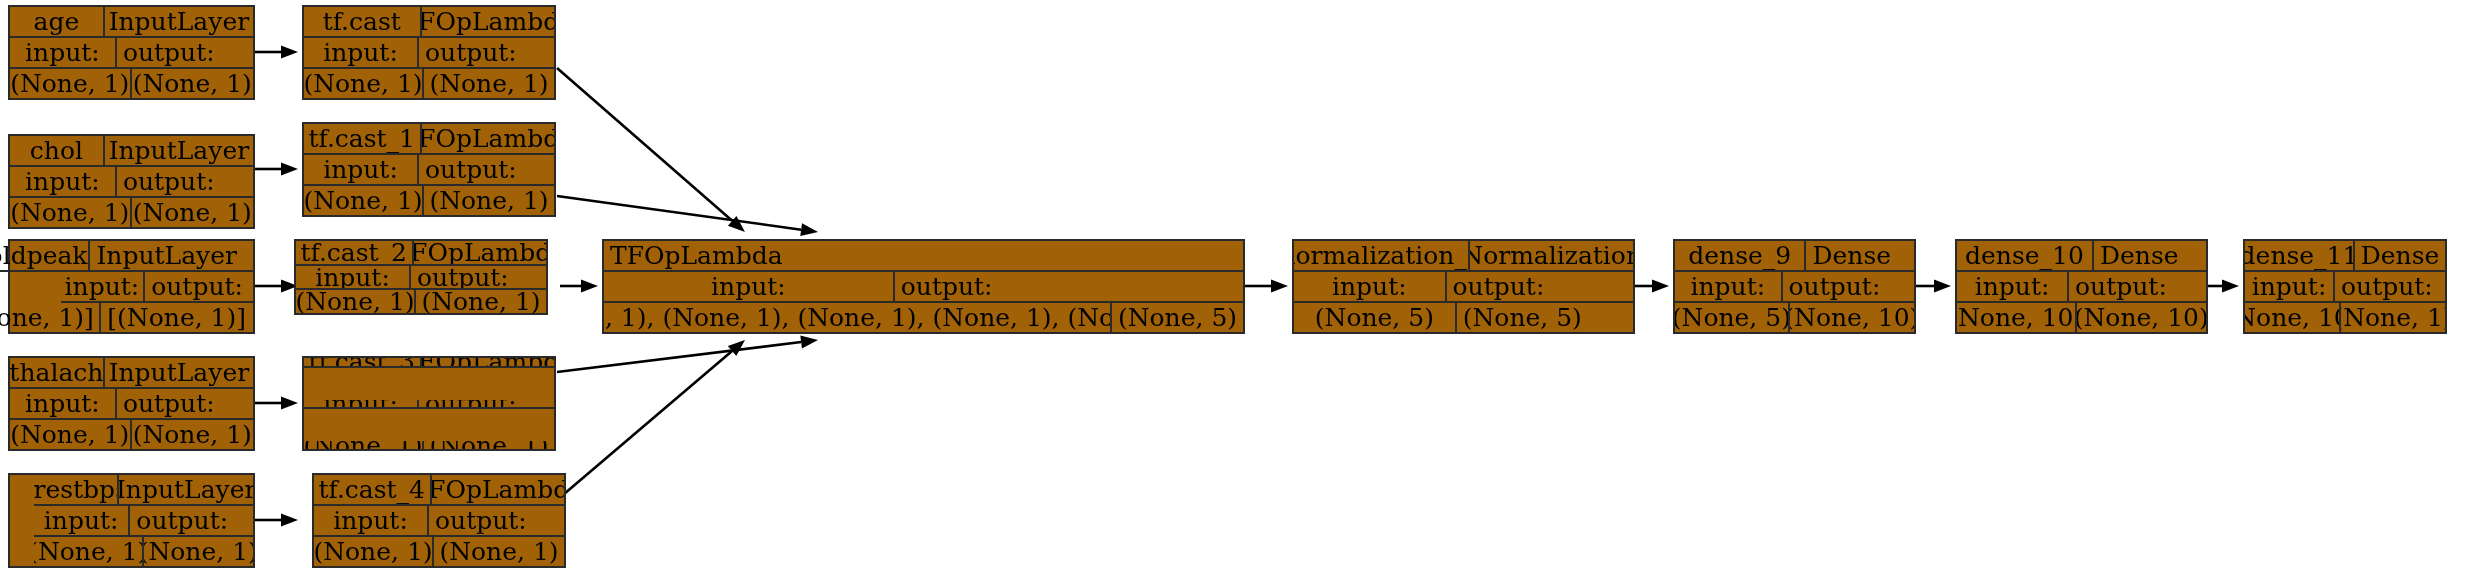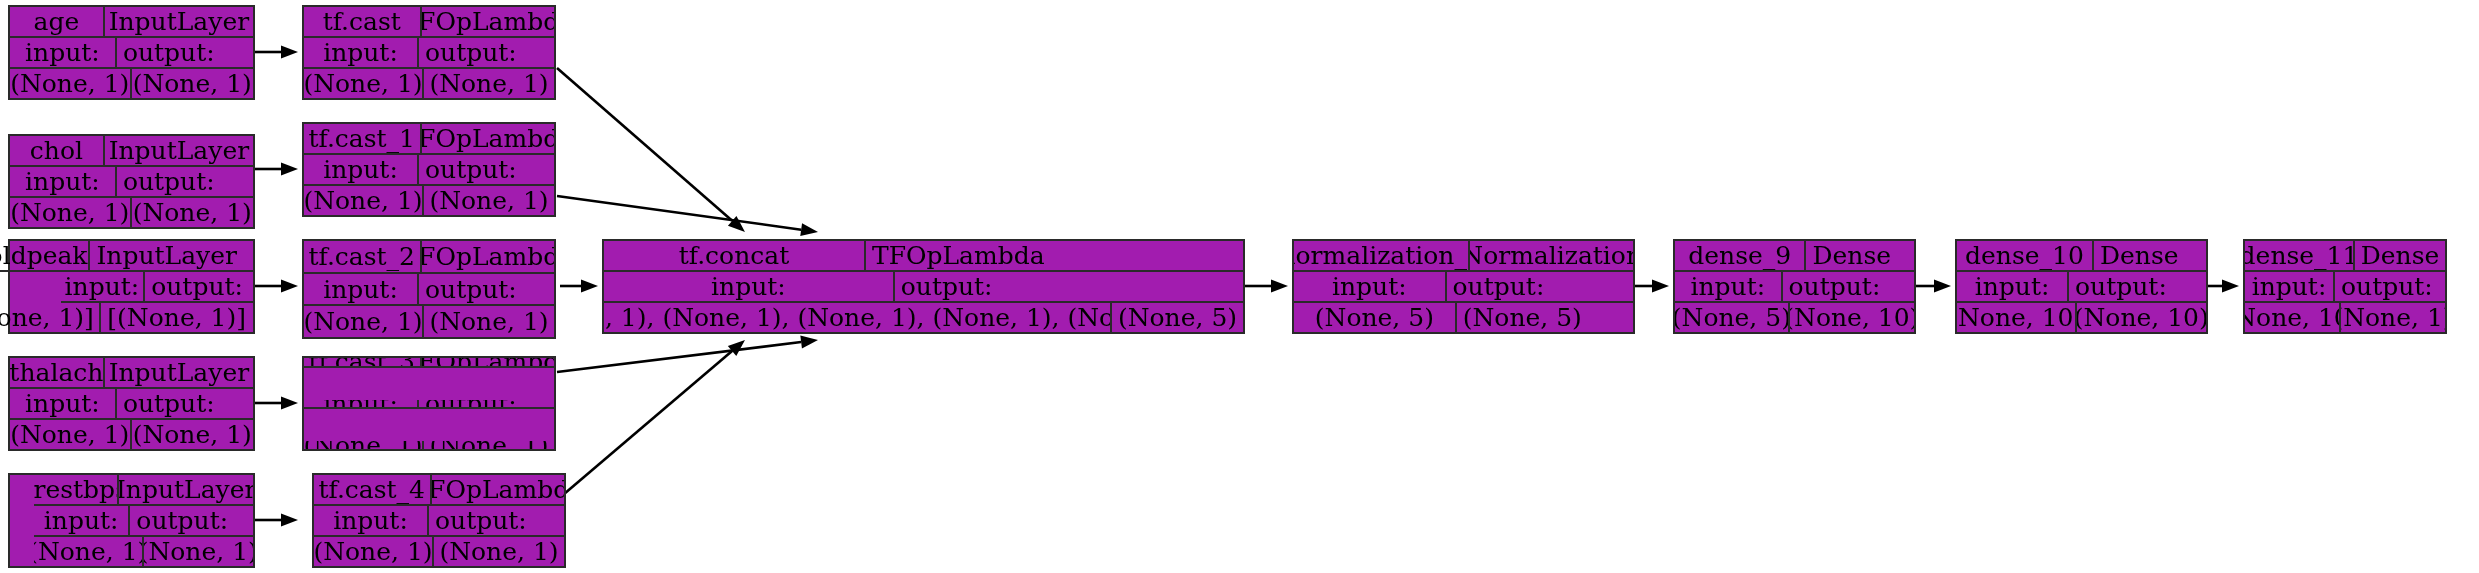--- a/index.html
+++ b/index.html
@@ -14,21 +14,21 @@
     height: 573px;
     background: #ffffff;
     font-family: "DejaVu Serif", "Liberation Serif", serif;
     overflow: hidden;
   }
   
   .node {
     position: absolute;
     box-sizing: border-box;
     border: 2px solid #2a2a2a;
-    background: #a21caf;
+    background: #a16207;
     display: flex;
     flex-direction: column;
     z-index: 3;
   }
   .node .row {
     display: flex;
     flex: 1 1 0;
     min-height: 0;
     border-bottom: 2px solid #2a2a2a;
   }
@@ -242,21 +242,21 @@
         </div>
         <div class="row r2">
           <div class="cell c1">input:</div>
           <div class="cell c2">output:</div>
         </div>
         <div class="row r3">
           <div class="cell c1">(None, 1)</div>
           <div class="cell c2">(None, 1)</div>
         </div>
       </div>
-      <div class="node cast" style="left: 302px; top: 239px; width: 254px; height: 100px;">
+      <div class="node cast" style="left: 294px; top: 239px; width: 254px; height: 76px;">
         <div class="row r1">
           <div class="cell c1">tf.cast_2</div>
           <div class="cell c2">TFOpLambda</div>
         </div>
         <div class="row r2">
           <div class="cell c1">input:</div>
           <div class="cell c2">output:</div>
         </div>
         <div class="row r3">
           <div class="cell c1">(None, 1)</div>
@@ -286,21 +286,20 @@
           <div class="cell c1">input:</div>
           <div class="cell c2">output:</div>
         </div>
         <div class="row r3">
           <div class="cell c1">(None, 1)</div>
           <div class="cell c2">(None, 1)</div>
         </div>
       </div>
       <div class="node concat" style="left: 602px; top: 239px; width: 643px; height: 95px;">
         <div class="row r1">
-          <div class="cell c1">tf.concat</div>
           <div class="cell c2">TFOpLambda</div>
         </div>
         <div class="row r2">
           <div class="cell c1">input:</div>
           <div class="cell c2">output:</div>
         </div>
         <div class="row r3">
           <div class="cell c1">[(None, 1), (None, 1), (None, 1), (None, 1), (None, 1)]</div>
           <div class="cell c2">(None, 5)</div>
         </div>

